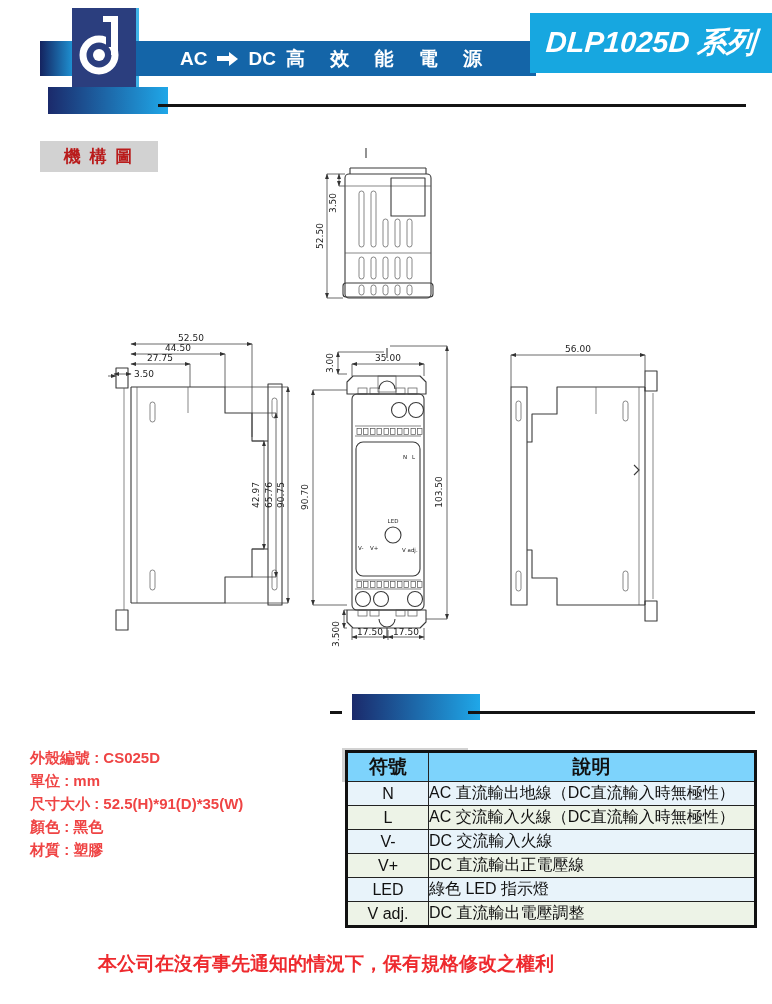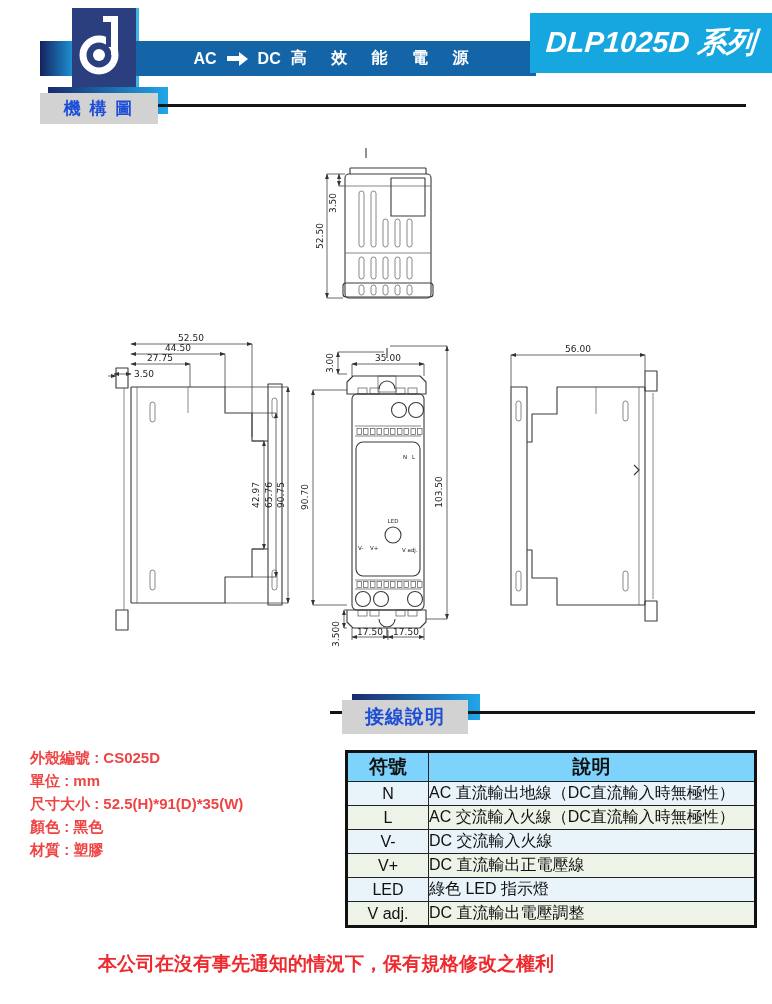--- a/index.html
+++ b/index.html
@@ -6,35 +6,35 @@
   #page{position:relative;width:772px;height:1004px;background:#fff;overflow:hidden;
         font-family:"Liberation Sans","DejaVu Sans",sans-serif;color:#111;}
 
   
   .grad-chip{position:absolute;left:40px;top:41px;width:32px;height:35px;
              background:linear-gradient(90deg,#14235f,#1e8fd0);}
   .logo-tile{position:absolute;left:72px;top:8px;width:64px;height:80px;
              background:#2b3e7e;border-right:3px solid #3fb4e8;}
   .banner{position:absolute;left:136px;top:41px;width:400px;height:35px;background:#1465a8;
           display:flex;align-items:center;justify-content:center;gap:10px;}
-  .banner span{color:#fff;font-weight:bold;font-size:16px;}
+  .banner span{color:#fff;font-weight:bold;font-size:19px;}
   .banner-cjk{letter-spacing:10px;}
   .arrow-ic{display:inline-flex;align-items:center;}
   .arrow-ic .shaft{width:12px;height:5px;background:#fff;}
   .arrow-ic .head{width:0;height:0;border-left:9px solid #fff;border-top:7px solid transparent;
                   border-bottom:7px solid transparent;}
   .series-box{position:absolute;left:530px;top:13px;width:242px;height:60px;background:#17a7e0;
               display:flex;align-items:center;justify-content:center;}
   .series-box span{color:#fff;font-weight:bold;font-style:italic;font-size:29px;
                    transform:skewX(-4deg);white-space:nowrap;}
 
   
   .sec-grad{position:absolute;background:linear-gradient(90deg,#1b2a6b,#1fa7e8);}
   .sec-label{position:absolute;background:#d2d2d2;display:flex;align-items:center;justify-content:center;
-             font-weight:bold;color:#1d4ed8;}
+             font-weight:bold;color:#b91c1c;margin-top:48px;}
   .sec-line{position:absolute;background:#141414;height:3px;}
 
   
   svg.draw{position:absolute;}
   .out{stroke:#3a3a3a;stroke-width:1.1;fill:none;stroke-linejoin:round;}
   .thin{stroke:#555;stroke-width:0.7;fill:none;}
   .dim{stroke:#444;stroke-width:0.8;fill:none;}
   svg.draw text{font-family:"DejaVu Sans","Liberation Sans",sans-serif;font-size:9px;fill:#222;}
   svg.draw text.sm{font-size:5.5px;}
 

